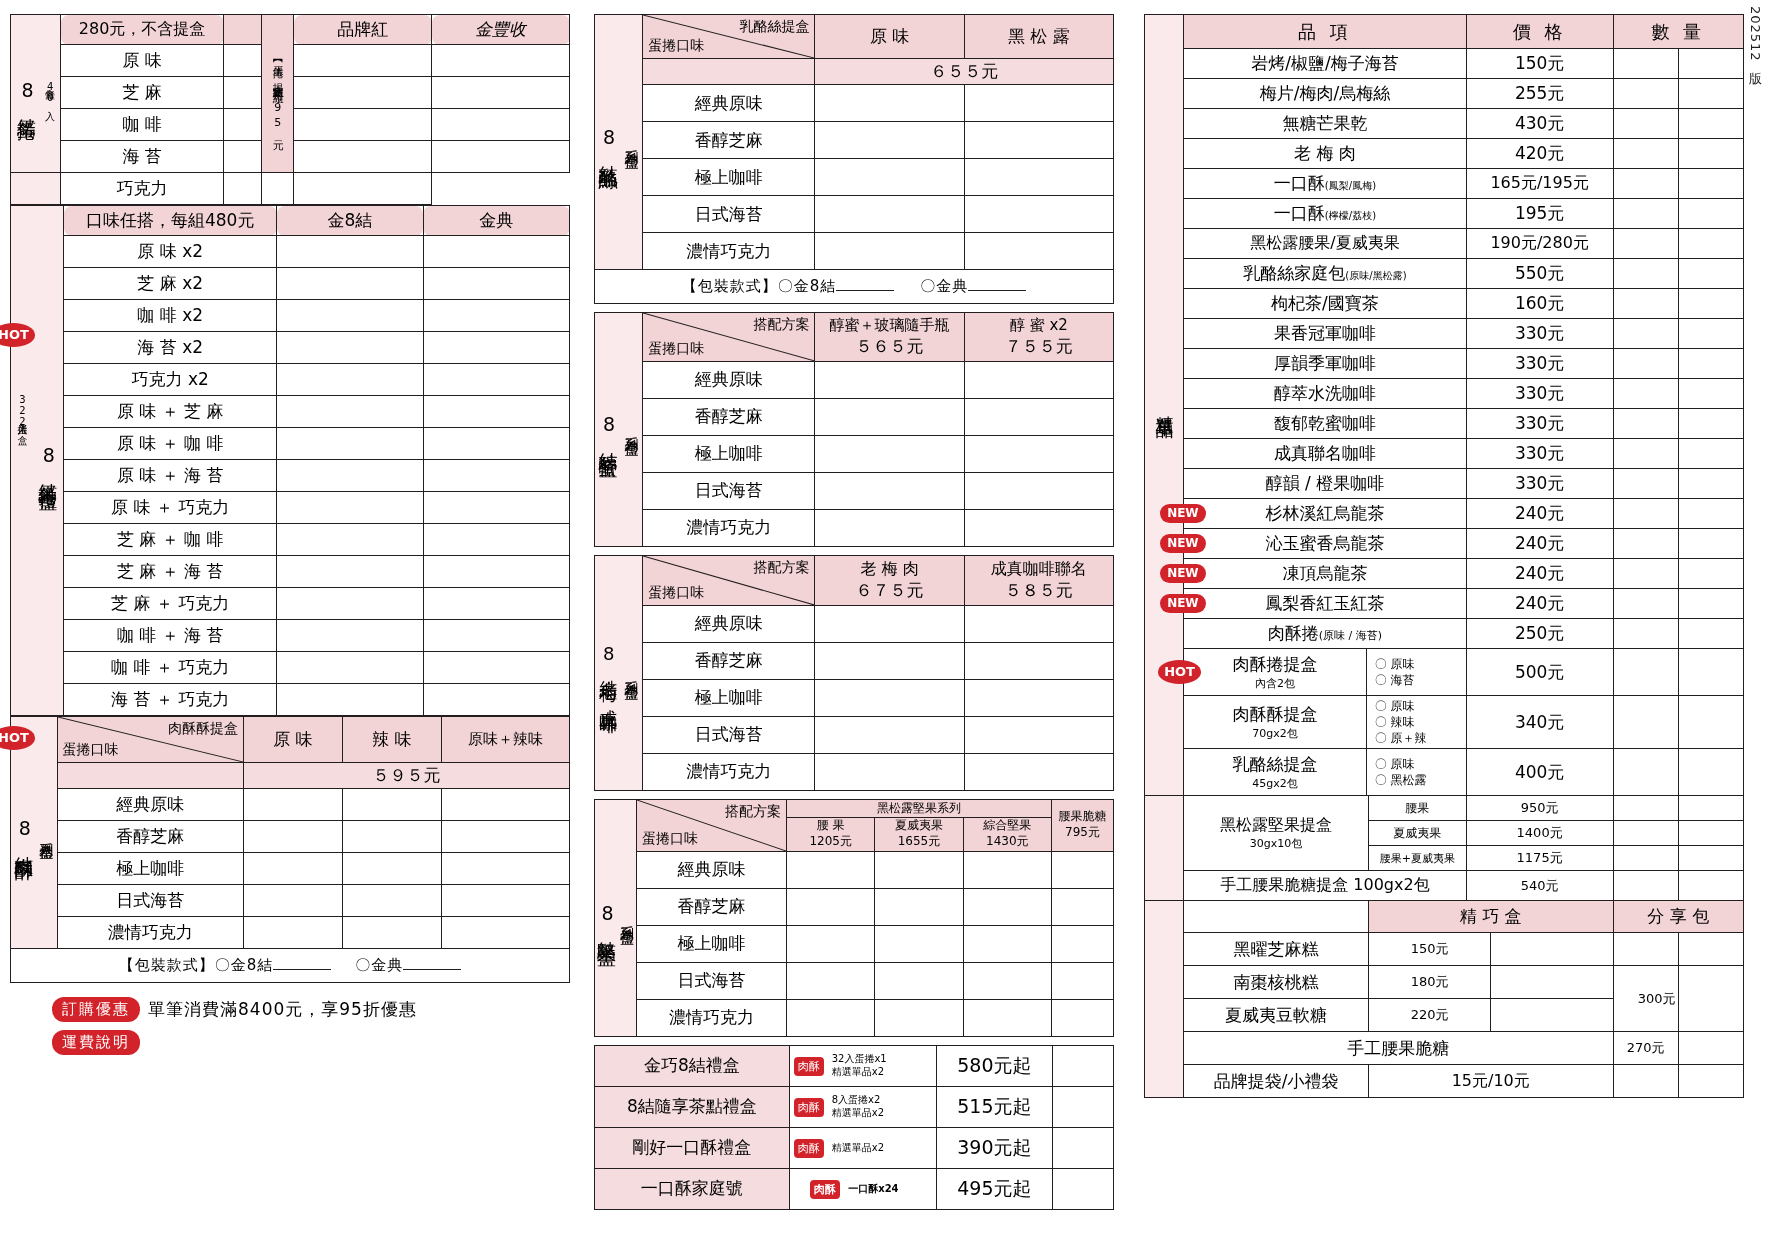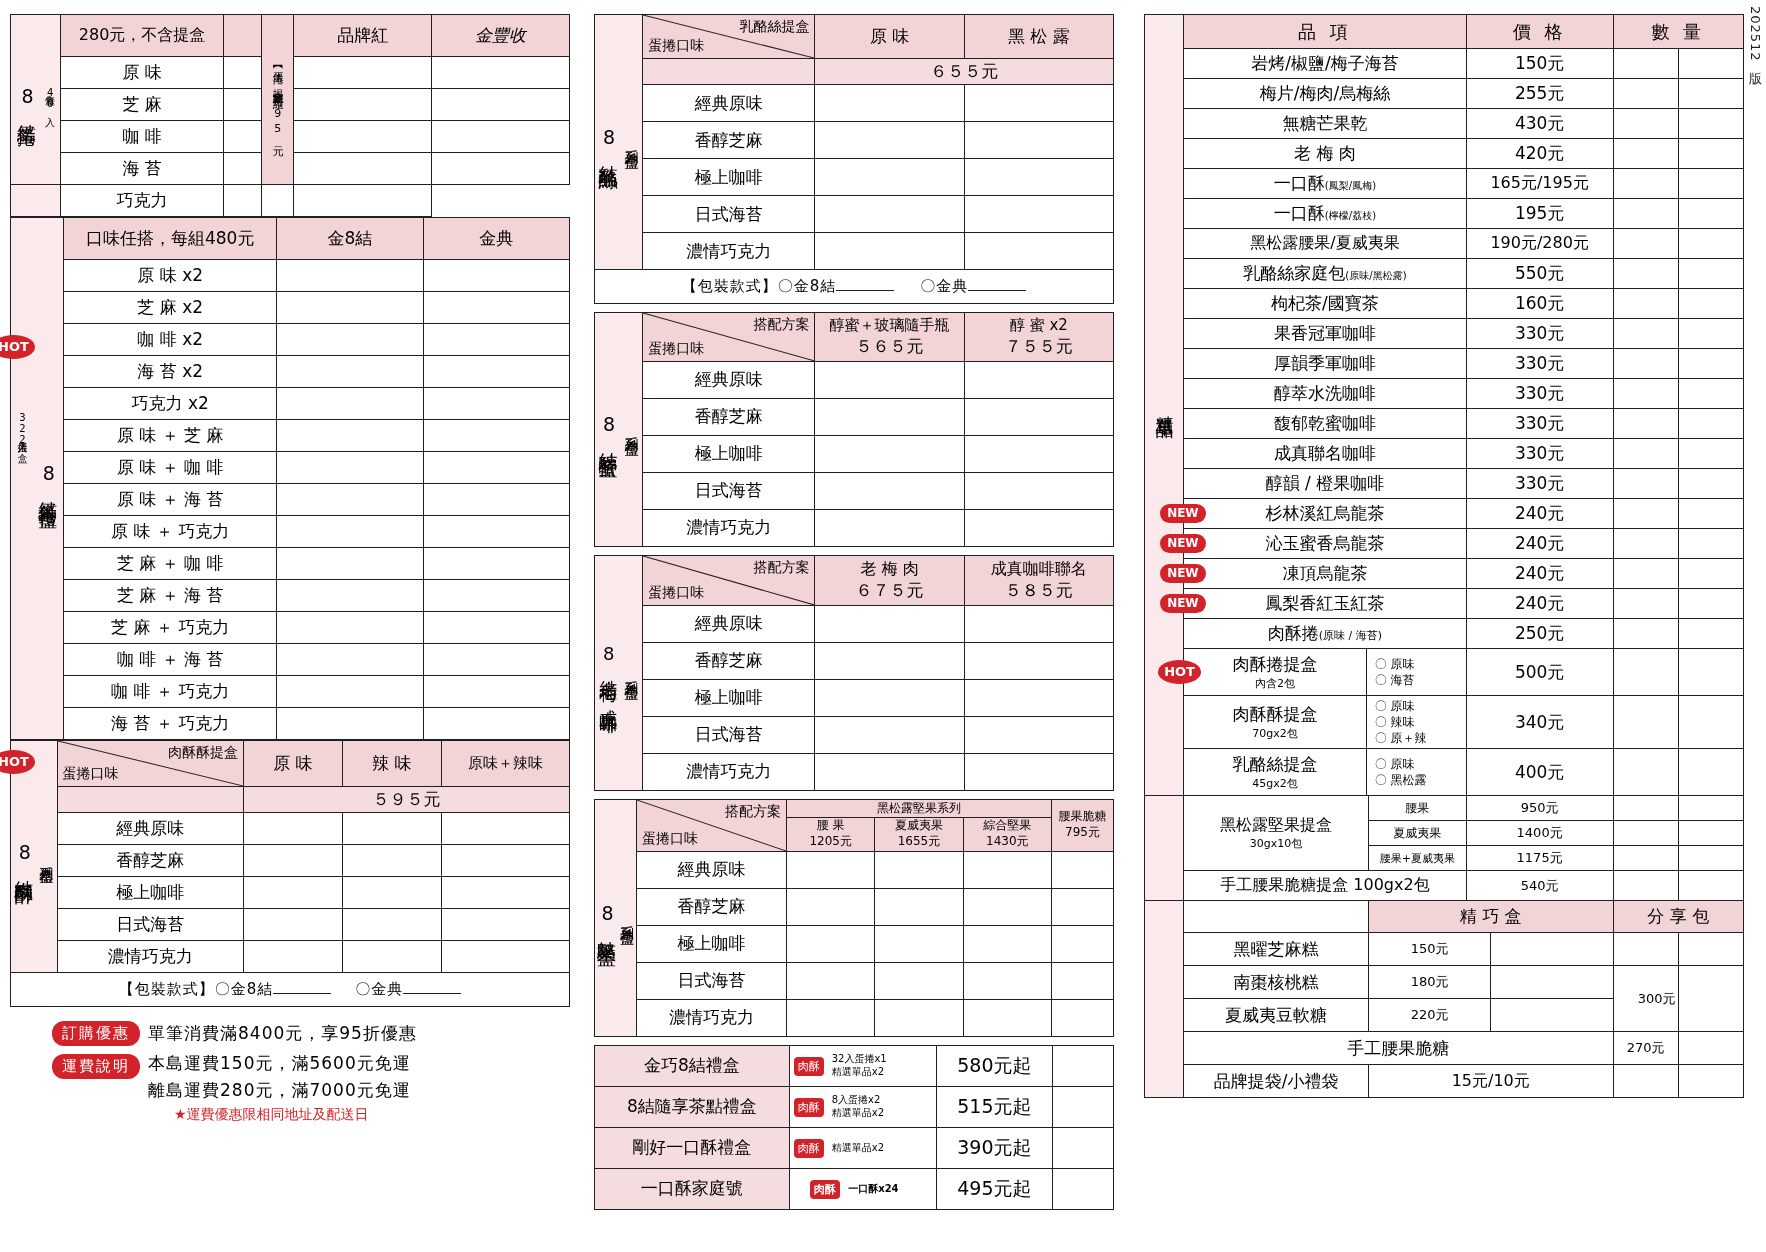--- a/index.html
+++ b/index.html
@@ -98,21 +98,21 @@
     right: 2px; top: 6px;
     writing-mode: vertical-rl;
     font-size: 13px;
     letter-spacing: 1px;
     color: #231f20;
   }
 
   .ck { font-size: 15px; letter-spacing: 1px; }
   .underl { display: inline-block; border-bottom: 1px solid #231f20; width: 58px; }
 
-  .cellpad { padding: 9px 4px; }
+  .cellpad { padding: 3px 4px; border-radius: 8px; }
   .tight { line-height: 1.15; }
 
   .opt { font-size: 12px; text-align: left; padding-left: 8px; line-height: 1.35; }
 
   .hotleft {
     position: absolute;
     left: -18px;
     z-index: 5;
   }
 
@@ -341,25 +341,20 @@
         </table>
     </div>
 
     <div style="margin-top:14px; padding-left:42px;">
       <div class="footer-row">
         <span class="tag-pill cn">訂購優惠</span>
         <span class="note-line cn">單筆消費滿8400元，享95折優惠</span>
       </div>
       <div class="footer-row" style="align-items:flex-start;">
         <span class="tag-pill cn" style="margin-top:2px;">運費說明</span>
-        <span style="display:flex; flex-direction:column; gap:4px;">
-          <span class="note-line cn">本島運費150元，滿5600元免運</span>
-          <span class="note-line cn">離島運費280元，滿7000元免運</span>
-          <span class="cn red" style="font-size:14px; padding-left:26px;">★運費優惠限相同地址及配送日</span>
-        </span>
       </div>
     </div>
   </div>
 
   <div class="col col2">
 
     <table style="width:100%;">
       <tbody>
           <tr>
         <td rowspan="7" class="pink-l" style="width:42px;">

